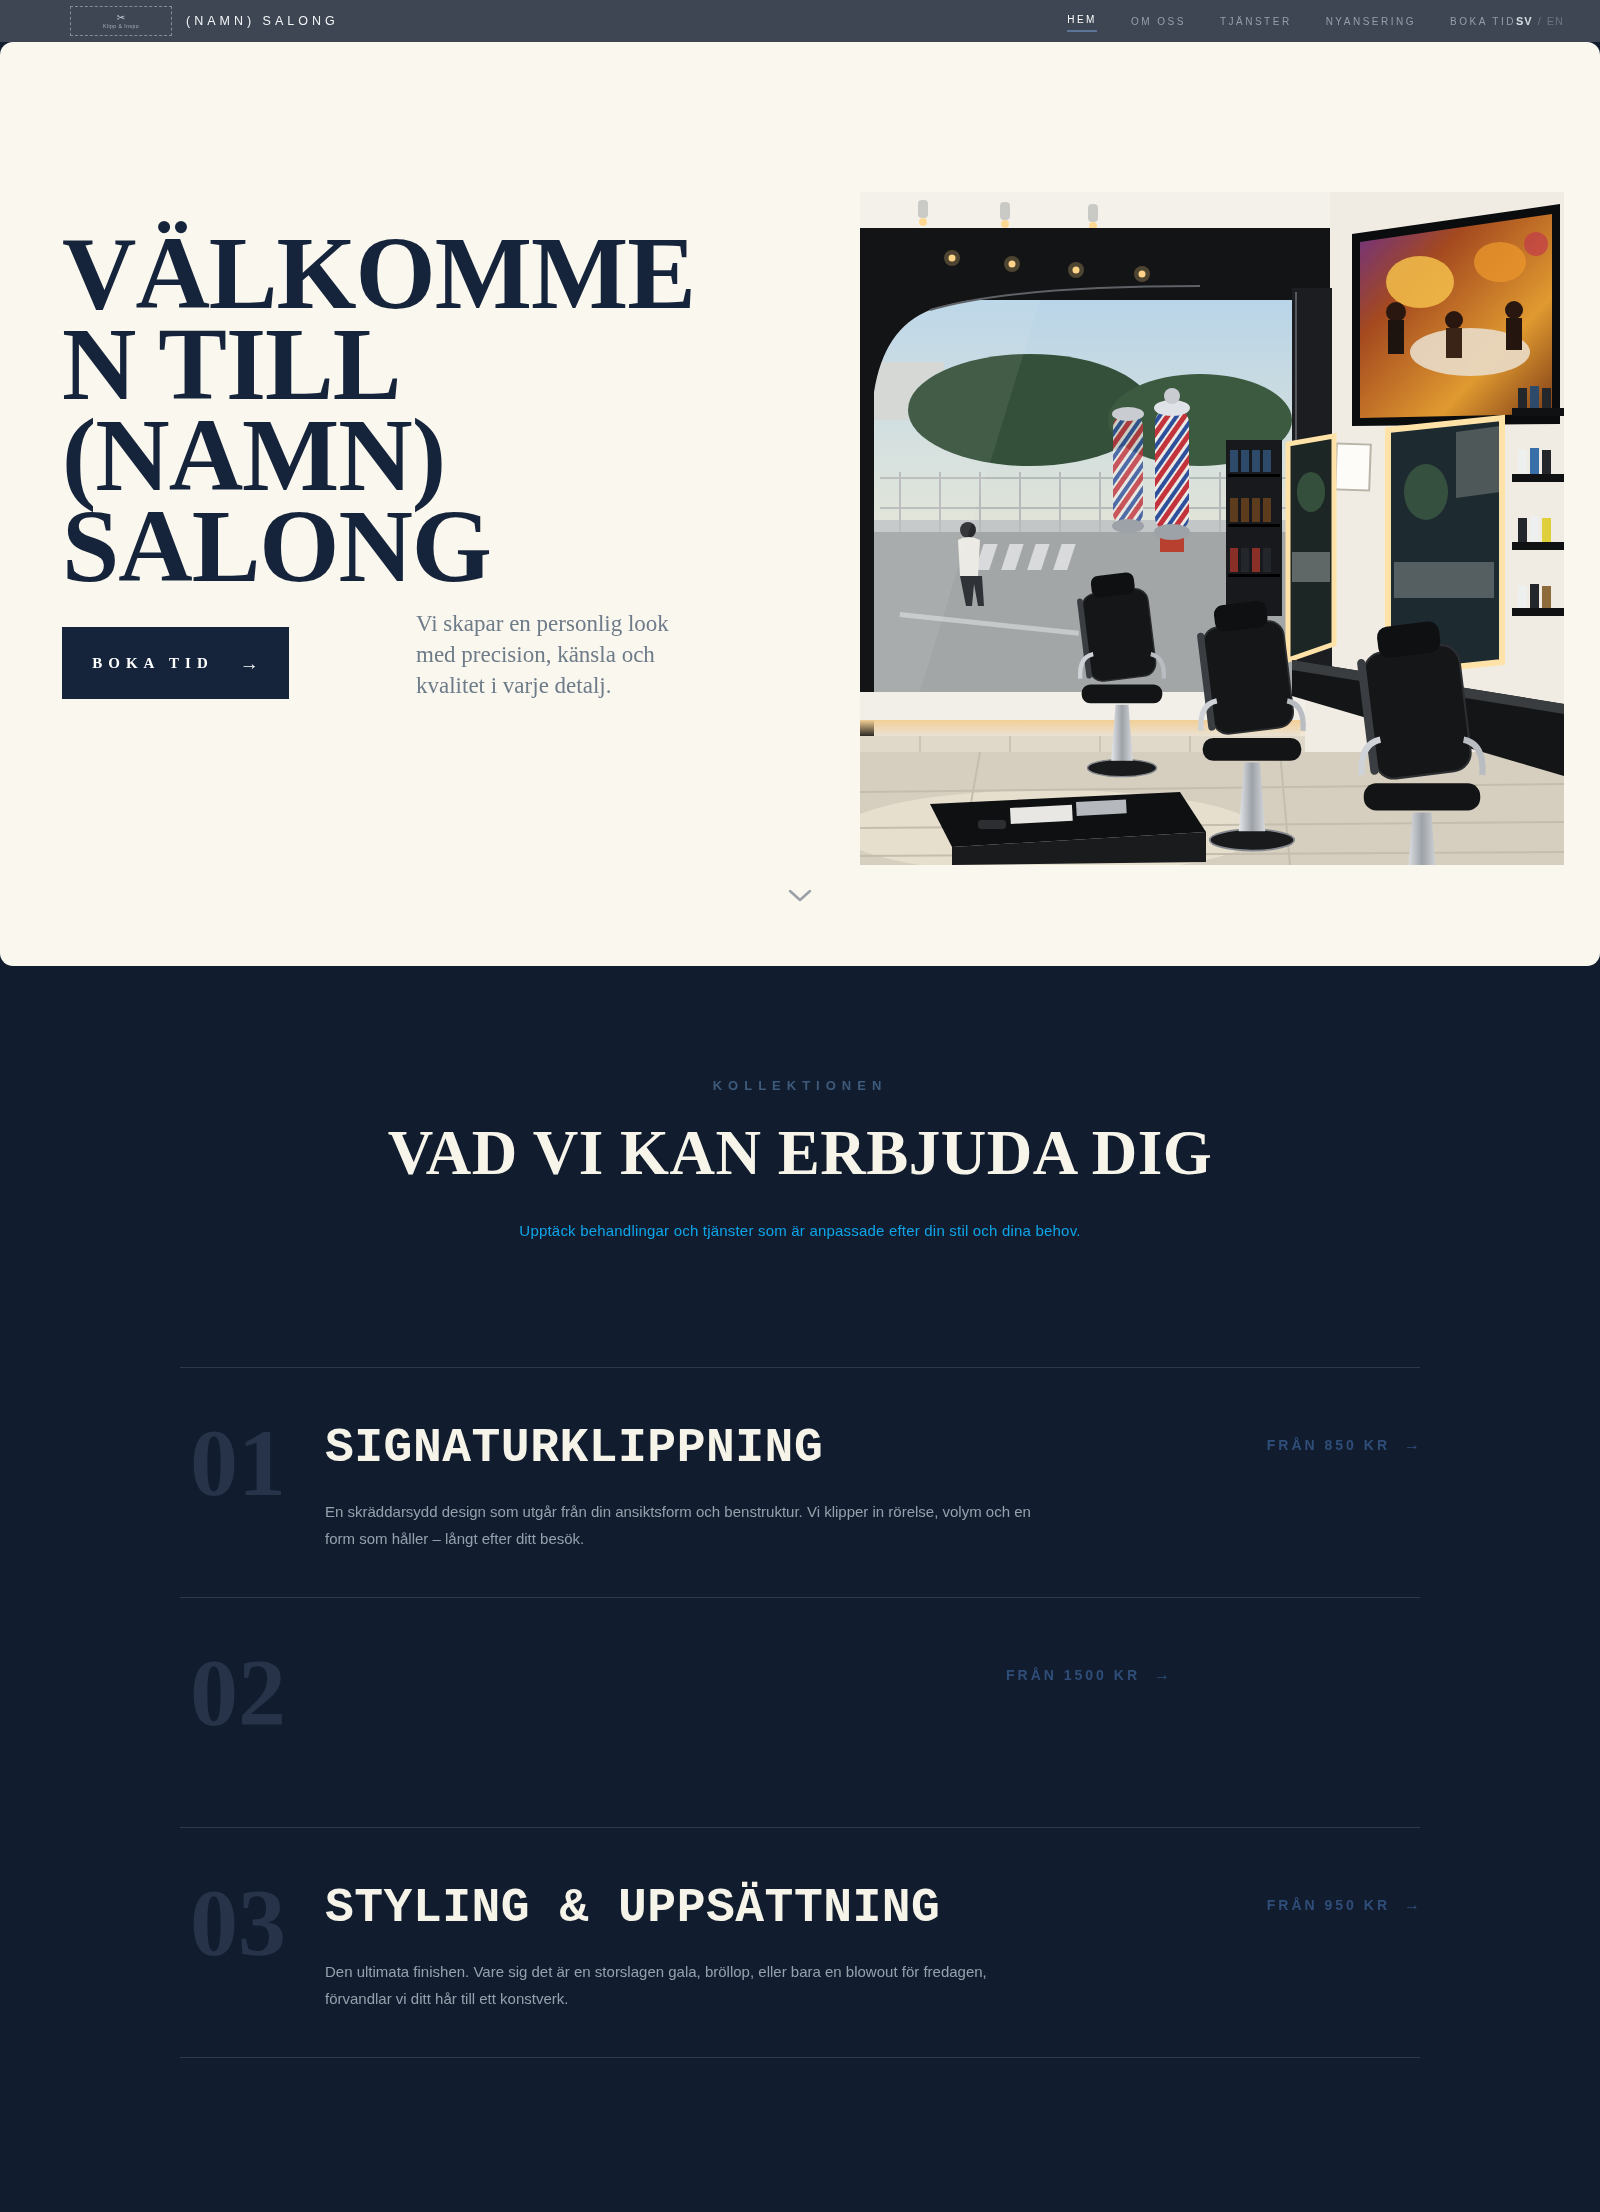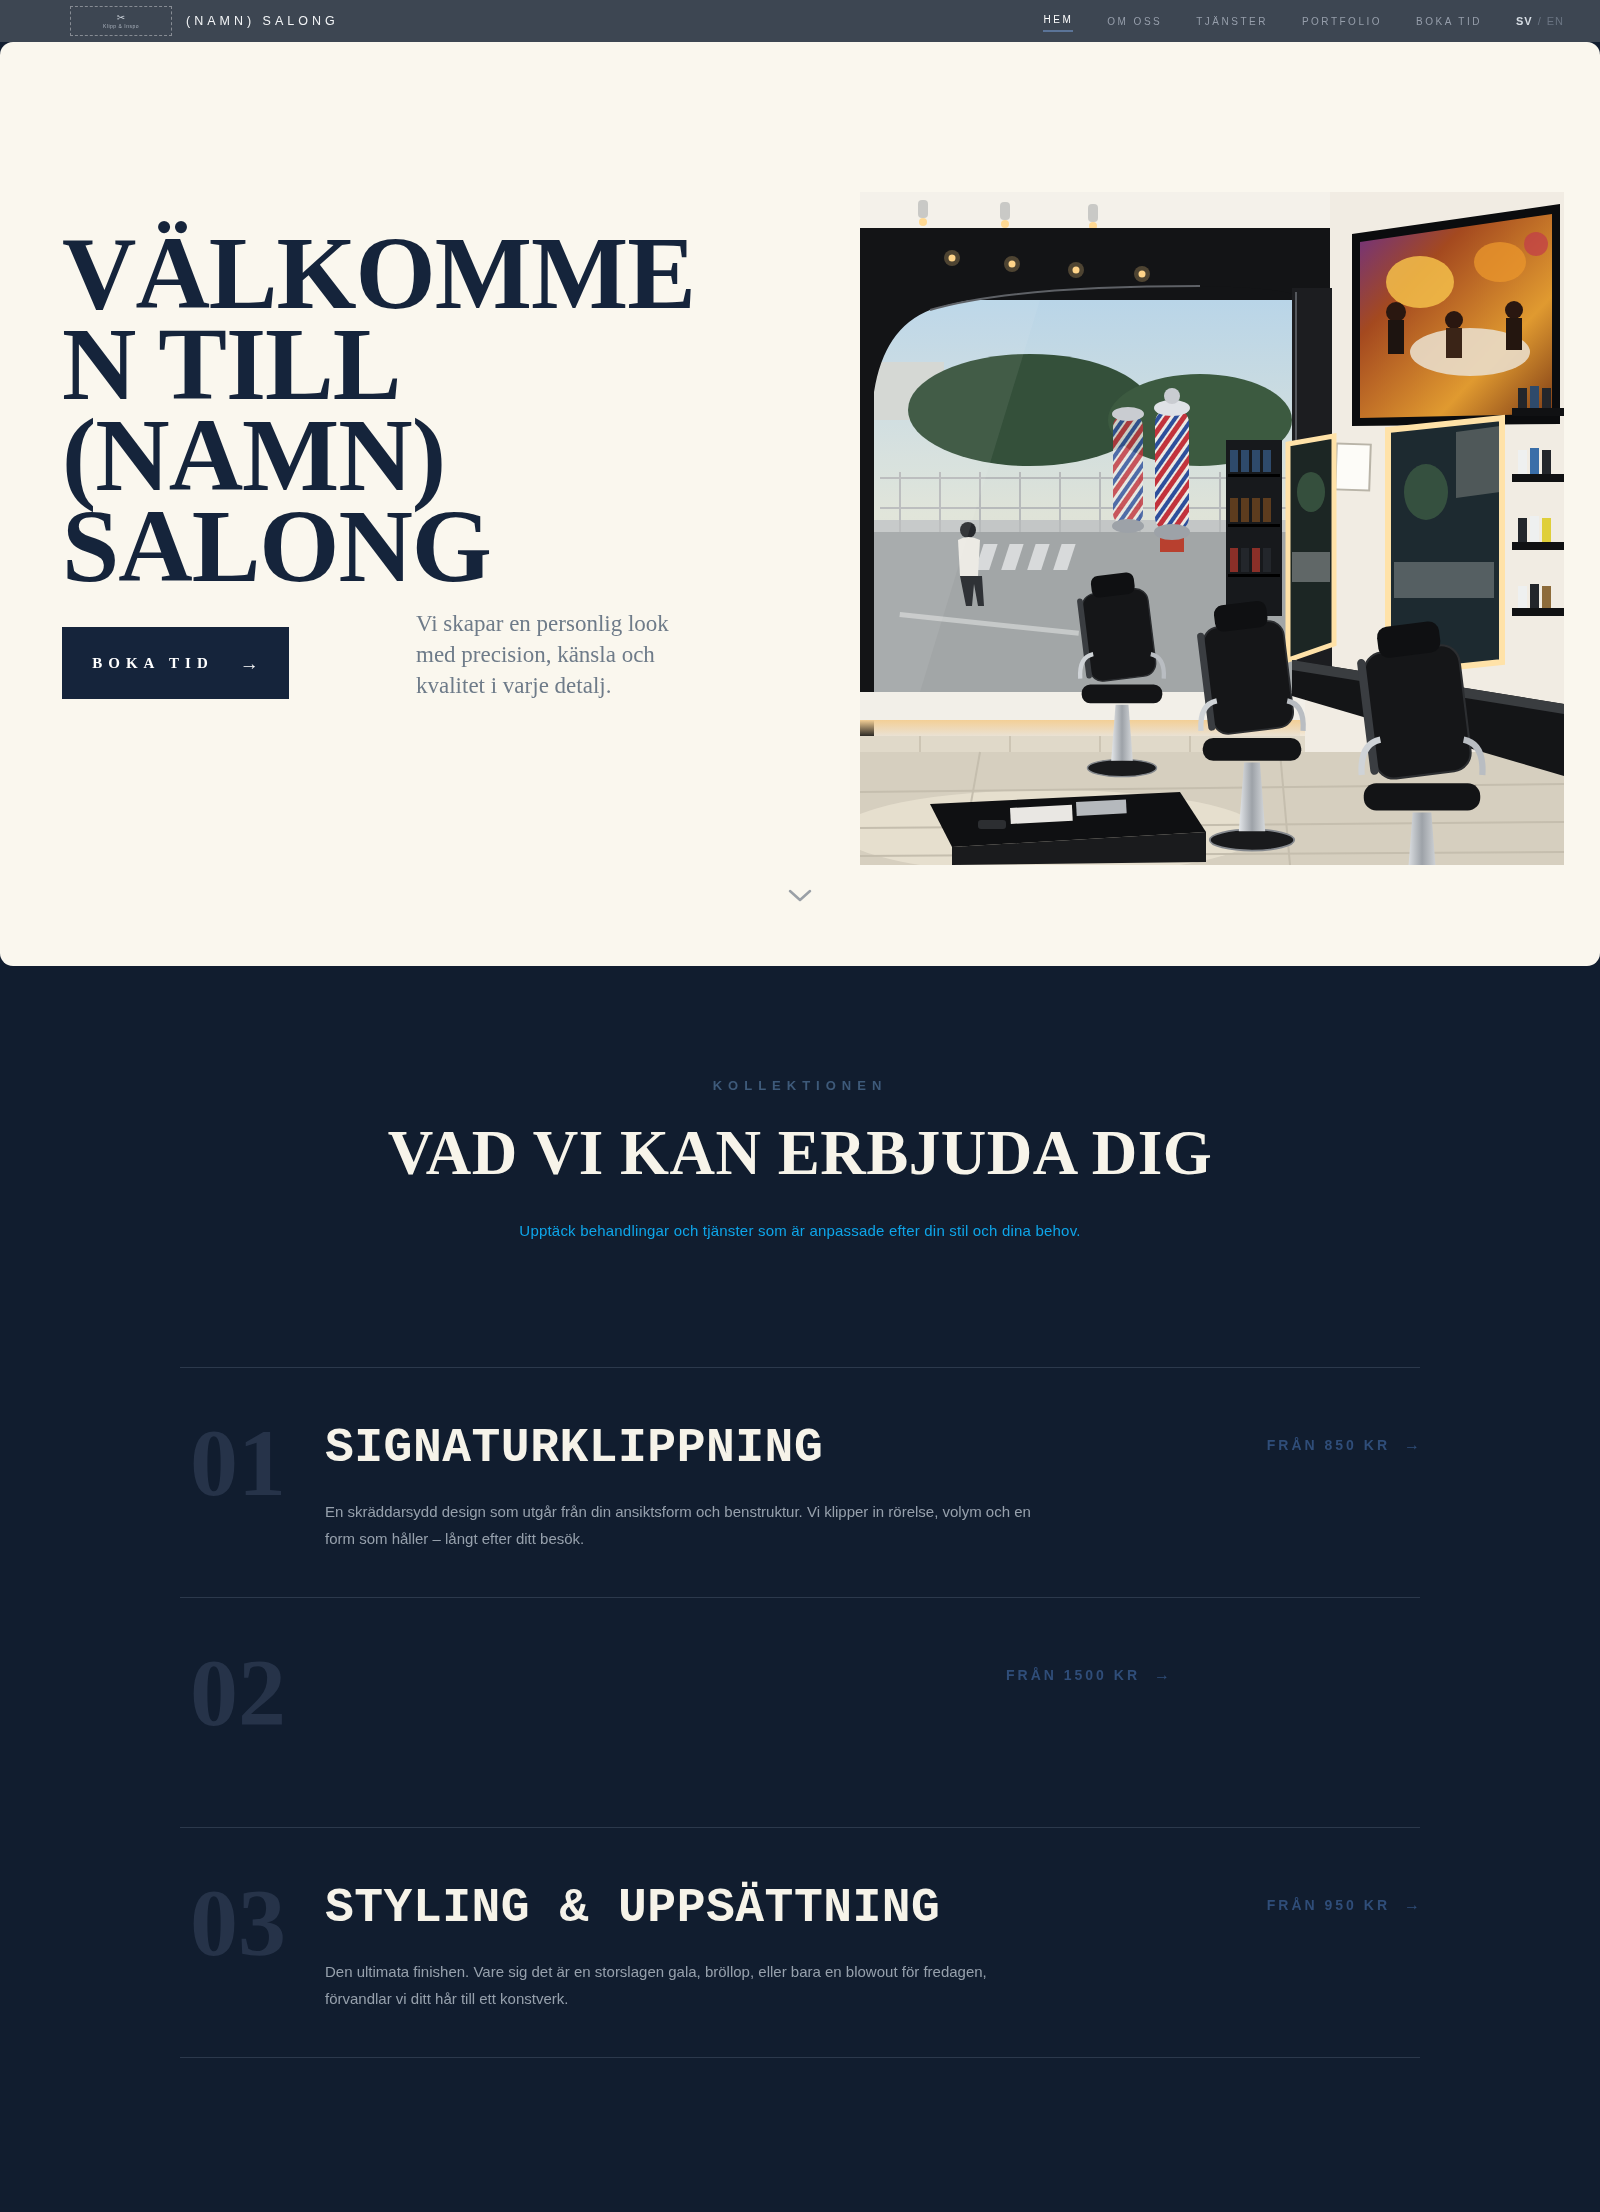--- a/index.html
+++ b/index.html
@@ -27,21 +27,21 @@
     margin-left:14px;color:#f2f4f6;font-size:12.5px;letter-spacing:4px;
     white-space:nowrap;cursor:pointer;
   }
   .nav-spacer{flex:1;}
   .nav-items{display:flex;align-items:center;gap:34px;}
   .nav-link{
     font-size:10px;letter-spacing:2.5px;color:#969eab;cursor:pointer;
     padding:4px 0;white-space:nowrap;
   }
   .nav-link.active{color:#ffffff;border-bottom:2px solid #5b7498;padding-bottom:5px;}
-  .lang-switch{display:flex;align-items:flex-start;gap:5px;margin-left:34px;font-size:11px;letter-spacing:1px;cursor:pointer;}
+  .lang-switch{display:flex;align-items:flex-start;gap:5px;font-size:11px;letter-spacing:1px;cursor:pointer;}
   .lang-primary{color:#d6dce3;font-weight:bold;}
   .lang-sep,.lang-secondary{color:#6a7482;}
 
   
   .hero{
     position:relative;height:924px;background:#faf7ee;border-radius:13px;
   }
   .hero-title{
     position:absolute;left:62px;top:186px;margin:0;
     font-size:103px;line-height:91px;font-weight:bold;color:#15243b;
@@ -109,21 +109,21 @@
   <div class="logo-box">
     <span class="logo-scissors">✂</span>
     <span class="logo-caption">Klipp &amp; Inspo</span>
   </div>
   <div class="brand">(NAMN) SALONG</div>
   <div class="nav-spacer"></div>
   <nav class="nav-items">
     <a class="nav-link active">HEM</a>
     <a class="nav-link">OM OSS</a>
     <a class="nav-link">TJÄNSTER</a>
-    <a class="nav-link">PORTFOLIO</a>
+    <a class="nav-link">NYANSERING</a>
     <a class="nav-link">BOKA TID</a>
   </nav>
   <div class="lang-switch">
     <span class="lang-primary">SV</span>
     <span class="lang-sep">/</span>
     <span class="lang-secondary">EN</span>
   </div>
 </header>
 
 <section class="hero">

